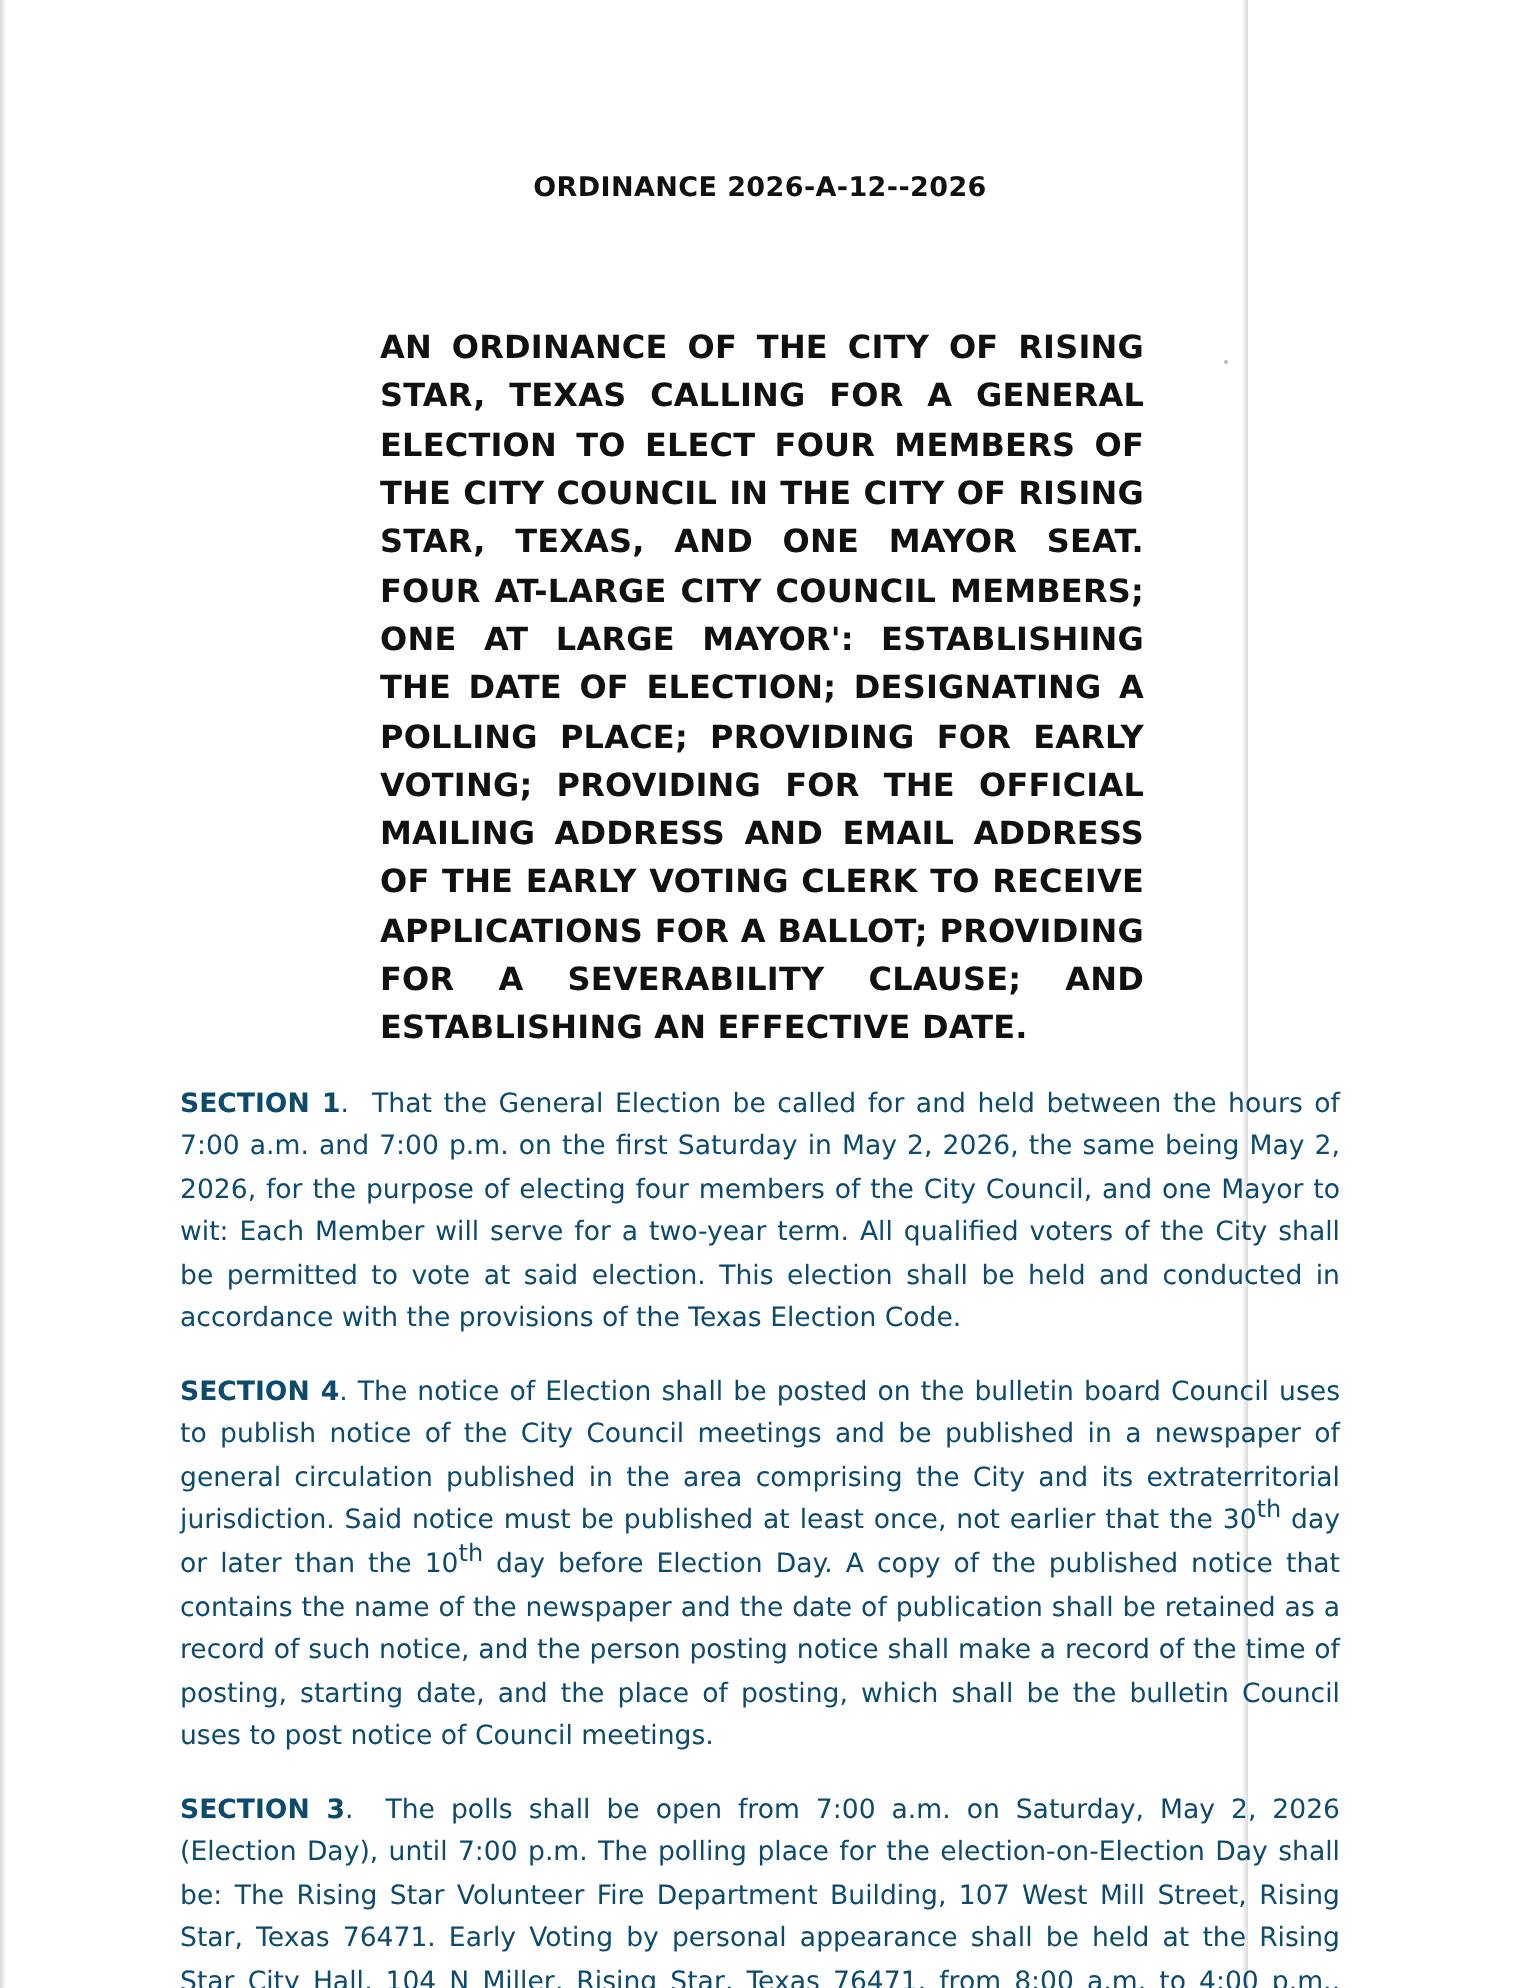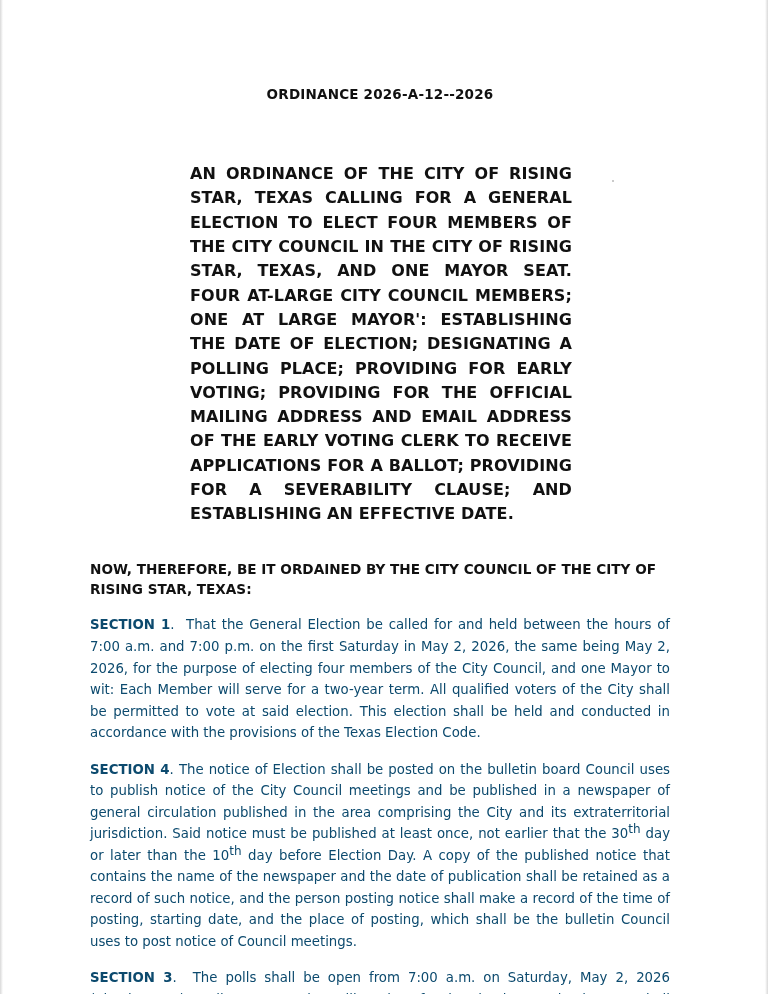--- a/index.html
+++ b/index.html
@@ -16,21 +16,21 @@
     height: 994px;
     margin: 0 auto;
     background: #ffffff;
     overflow: hidden;
     box-sizing: border-box;
   }
   .sheet {
     position: absolute;
     left: 0;
     top: 0;
-    width: 768px;
+    width: 624px;
     height: 994px;
     background: #ffffff;
   }
   .content {
     position: absolute;
     left: 90px;
     top: 0;
     width: 580px;
   }
   .doc-title {
@@ -105,21 +105,20 @@
     <div class="edge-shadow-right"></div>
 
     <div class="speck" style="left:612px; top:180px;"></div>
 
     <div class="content">
 
       <div class="doc-title">ORDINANCE 2026-A-12--2026</div>
 
       <div class="preamble">AN ORDINANCE OF THE CITY OF RISING STAR, TEXAS CALLING FOR A GENERAL ELECTION TO ELECT FOUR MEMBERS OF THE CITY COUNCIL IN THE CITY OF RISING STAR, TEXAS, AND ONE MAYOR SEAT. FOUR AT-LARGE CITY COUNCIL MEMBERS; ONE AT LARGE MAYOR': ESTABLISHING THE DATE OF ELECTION; DESIGNATING A POLLING PLACE; PROVIDING FOR EARLY VOTING; PROVIDING FOR THE OFFICIAL MAILING ADDRESS AND EMAIL ADDRESS OF THE EARLY VOTING CLERK TO RECEIVE APPLICATIONS FOR A BALLOT; PROVIDING FOR A SEVERABILITY CLAUSE; AND ESTABLISHING AN EFFECTIVE DATE.</div>
 
-      <div class="enacting">NOW, THEREFORE, BE IT ORDAINED BY THE CITY COUNCIL OF THE CITY OF RISING STAR, TEXAS:</div>
 
       <div class="para">
         <span class="sec">SECTION 1</span><span>.</span>&nbsp;&nbsp;<span>That the General Election be called for and held between the hours of 7:00 a.m. and 7:00 p.m. on the first Saturday in May 2, 2026, the same being May 2, 2026, for the purpose of electing four members of the City Council, and one Mayor to wit: Each Member will serve for a two-year term. All qualified voters of the City shall be permitted to vote at said election. This election shall be held and conducted in accordance with the provisions of the Texas Election Code.</span>
       </div>
 
       <div class="para">
         <span class="sec">SECTION 4</span><span>.</span>
         <span>The notice of Election shall be posted on the bulletin board Council uses to publish notice of the City Council meetings and be published in a newspaper of general circulation published in the area comprising the City and its extraterritorial jurisdiction. Said notice must be published at least once, not earlier that the 30</span><sup>th</sup><span> day or later than the 10</span><sup>th</sup><span> day before Election Day. A copy of the published notice that contains the name of the newspaper and the date of publication shall be retained as a record of such notice, and the person posting notice shall make a record of the time of posting, starting date, and the place of posting, which shall be the bulletin Council uses to post notice of Council meetings.</span>
       </div>
 

